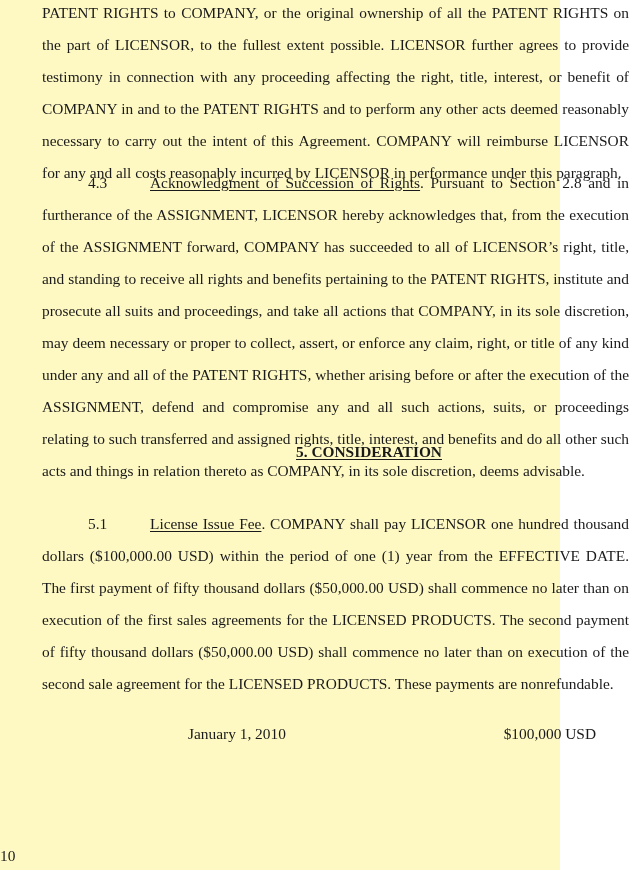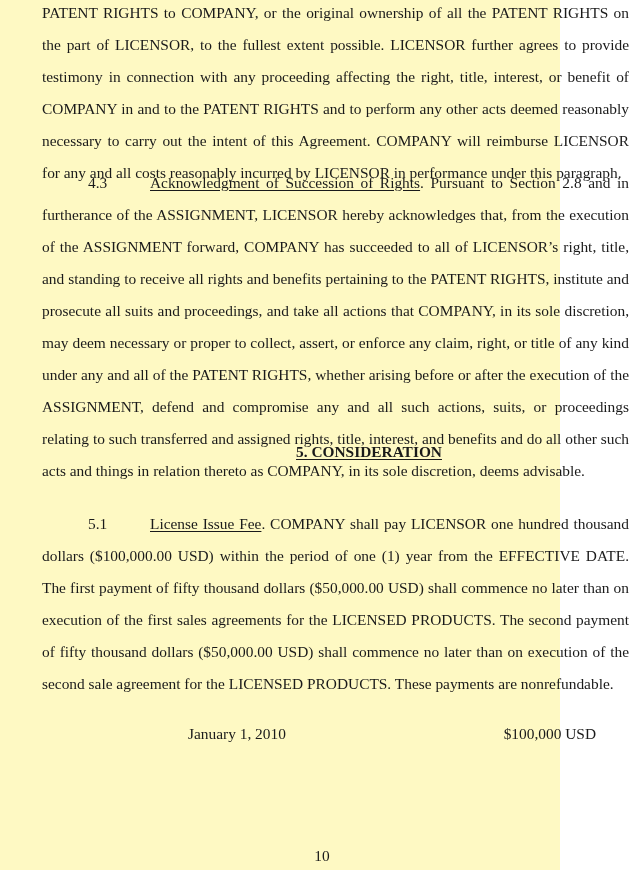--- a/index.html
+++ b/index.html
@@ -61,21 +61,20 @@
       height: 22px;
       line-height: 22px;
     }
     .fee-date { position: absolute; left: 0; }
     .fee-amount { position: absolute; right: 0; }
     .page-number {
       position: absolute;
       left: 0;
       width: 644px;
       top: 845px;
-      text-align: center;
       line-height: 22px;
       font-family: Liberation Serif, serif;
     }
   </style>
 </head>
 <body>
 
 <div class="page">
 
   <p class="para" style="top:-3px;">

